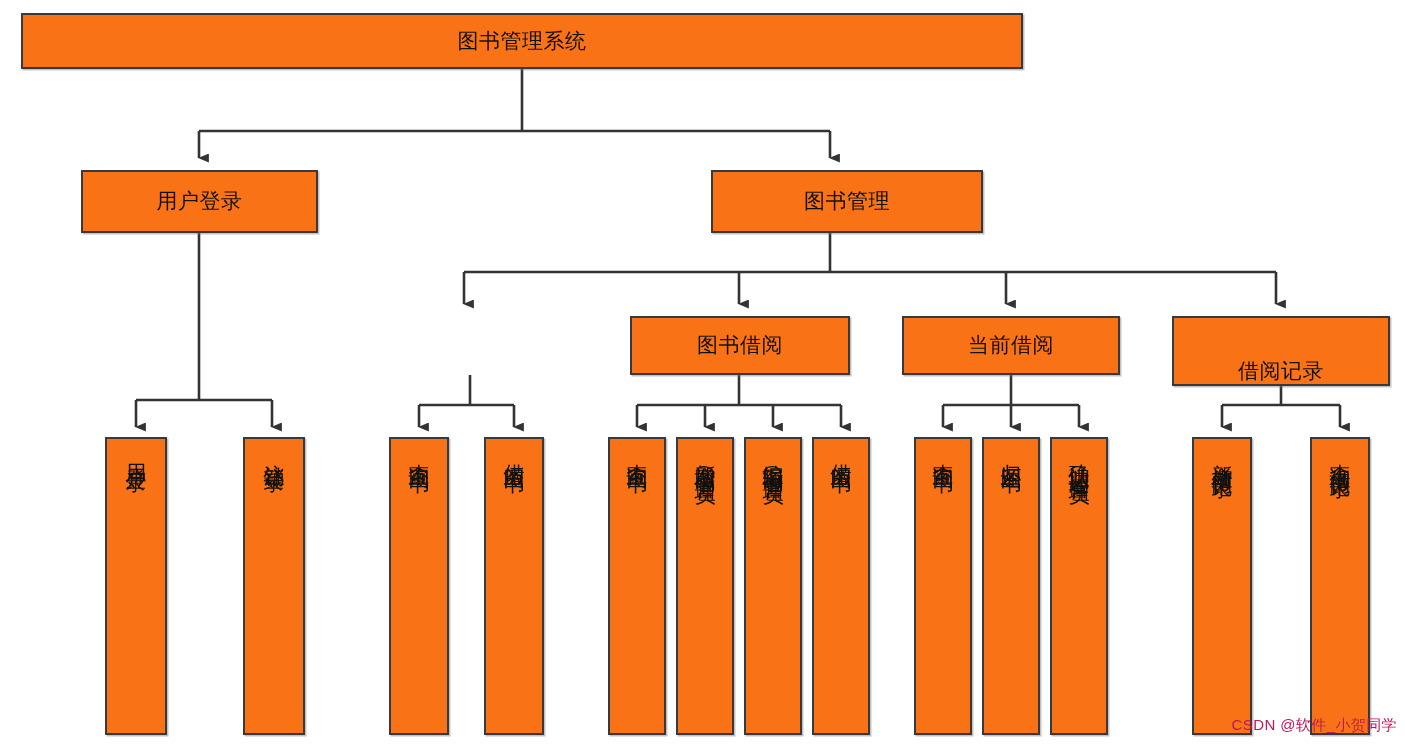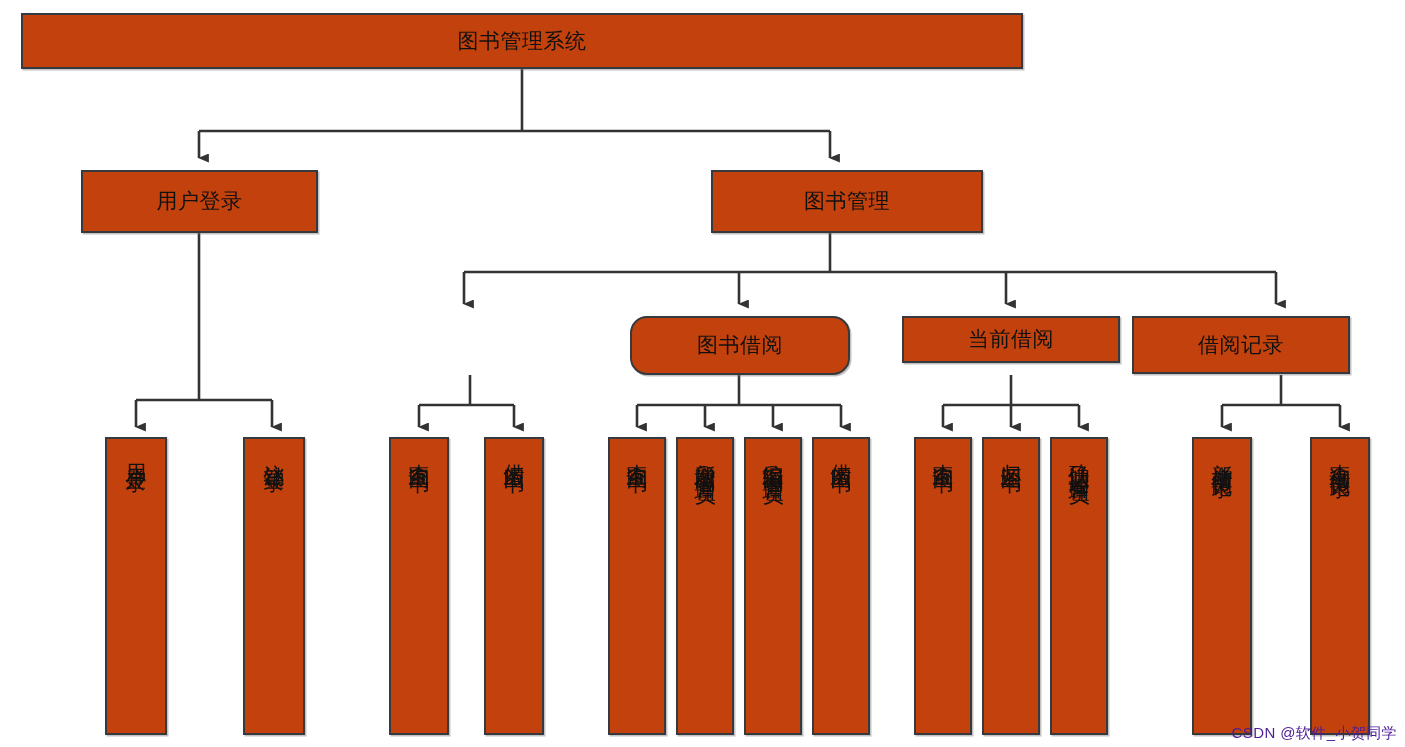--- a/index.html
+++ b/index.html
@@ -20,21 +20,21 @@
   #edges {
     position: absolute;
     left: 0;
     top: 0;
     width: 1405px;
     height: 747px;
   }
   .node {
     position: absolute;
     box-sizing: border-box;
-    background: #c2410c;
+    background: #f97316;
     border: 2.5px solid #36393d;
     box-shadow: 1.5px 1.5px 0 rgba(120,120,120,0.45);
     display: flex;
     align-items: center;
     justify-content: center;
     color: #1a1a1a;
   }
   .node .label {
     display: block;
     text-align: center;
@@ -58,23 +58,23 @@
     letter-spacing: 3px;
     line-height: 1.05;
     max-height: 280px;
   }
   .node.vert.tall .label {
     max-height: 288px;
   }
   #watermark {
     position: absolute;
     right: 8px;
-    bottom: 4px;
+    bottom: 12px;
     font-size: 15px;
-    color: #4c1d95;
+    color: #be185d;
     white-space: nowrap;
     letter-spacing: 0.4px;
   }
 </style>
 </head>
 <body>
 
 <div id="canvas">
 
   <svg id="edges" viewBox="0 0 1405 747" xmlns="http://www.w3.org/2000/svg">
@@ -132,27 +132,27 @@
     <span class="label">图书管理系统</span>
   </div>
 
   <div class="node horiz" id="n-l1-0" style="left: 81px; top: 170px; width: 237px; height: 63px;">
     <span class="label">用户登录</span>
   </div>
   <div class="node horiz" id="n-l1-1" style="left: 711px; top: 170px; width: 272px; height: 63px;">
     <span class="label">图书管理</span>
   </div>
 
-  <div class="node horiz" id="n-l2-1" style="left: 630px; top: 316px; width: 220px; height: 59px; border-radius: 17px;">
+  <div class="node horiz" id="n-l2-1" style="left: 630px; top: 316px; width: 220px; height: 59px;">
     <span class="label">图书借阅</span>
   </div>
-  <div class="node horiz" id="n-l2-2" style="left: 902px; top: 316px; width: 218px; height: 47px;">
+  <div class="node horiz" id="n-l2-2" style="left: 902px; top: 316px; width: 218px; height: 59px;">
     <span class="label">当前借阅</span>
   </div>
-  <div class="node horiz" id="n-l2-3" style="left: 1132px; top: 316px; width: 218px; height: 58px;">
+  <div class="node horiz" id="n-l2-3" style="left: 1172px; top: 316px; width: 218px; height: 70px; align-items: flex-end;">
     <span class="label">借阅记录</span>
   </div>
 
   <div class="node vert" id="n-leaf-0" style="left: 105px; top: 437px; width: 62px; height: 298px;">
     <span class="label">用户登录</span>
   </div>
   <div class="node vert" id="n-leaf-1" style="left: 243px; top: 437px; width: 62px; height: 298px;">
     <span class="label">注销登录</span>
   </div>
   <div class="node vert" id="n-leaf-2" style="left: 389px; top: 437px; width: 60px; height: 298px;">

